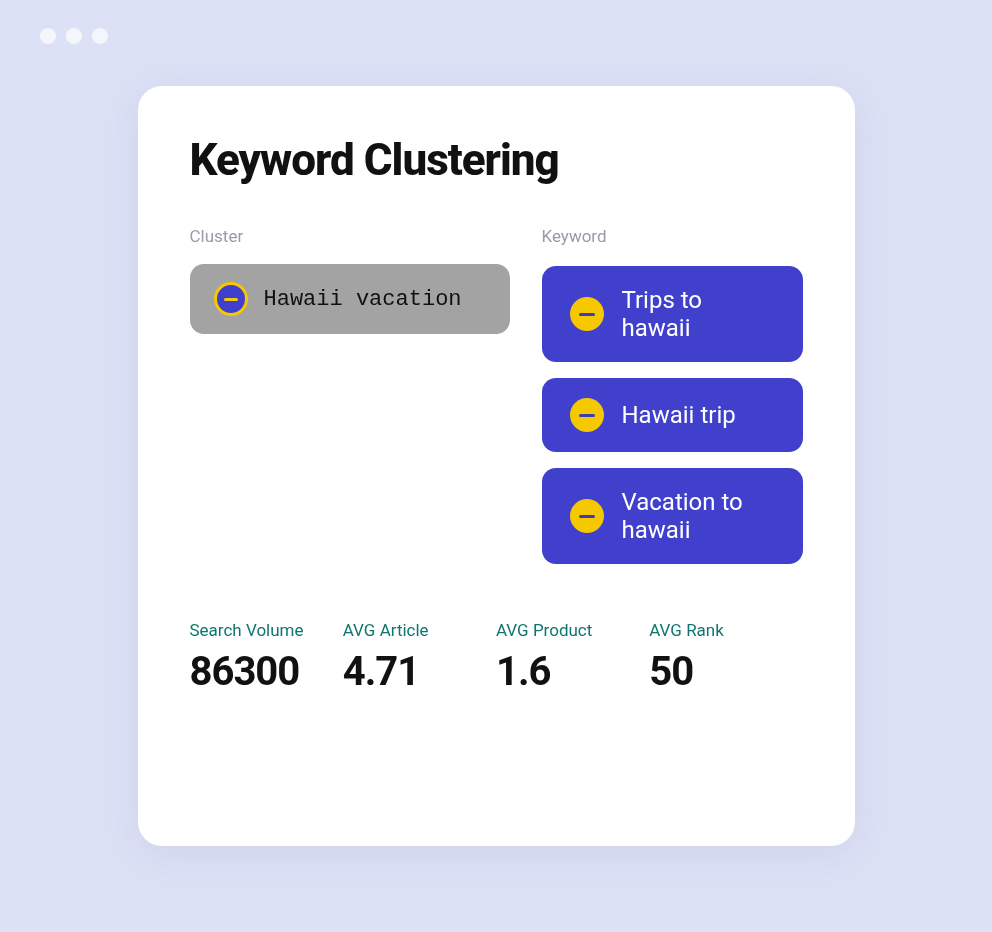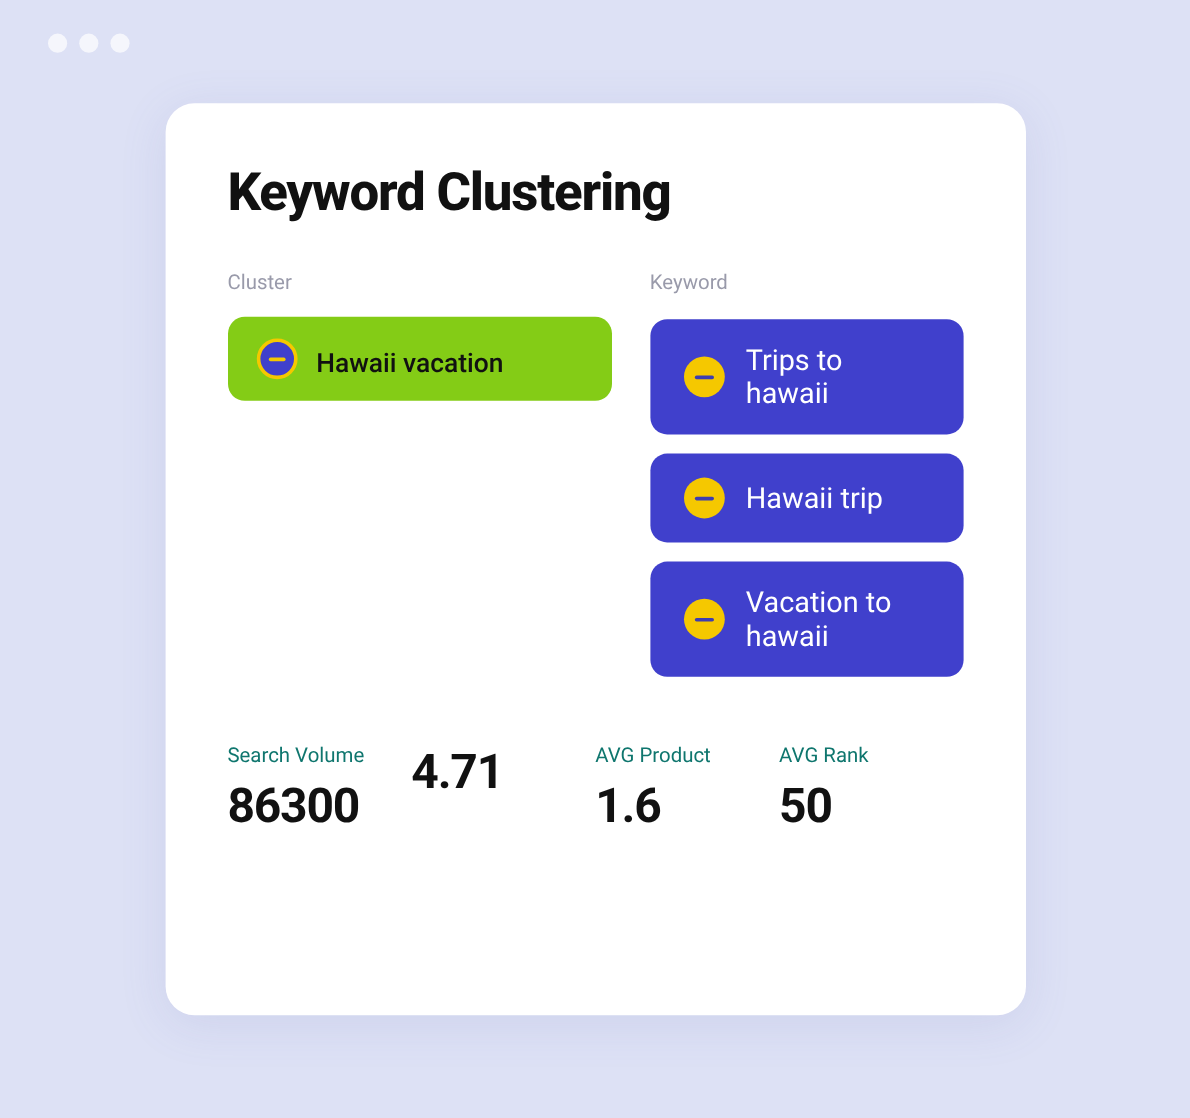--- a/index.html
+++ b/index.html
@@ -76,26 +76,27 @@
     .cluster-column {
       flex: 0 0 320px;
       gap: 14px;
     }
 
     .keyword-column {
       flex: 1;
     }
 
     .cluster-item {
-      background: #84cc16;
+      background: #a3a3a3;
       border-radius: 14px;
       padding: 18px 24px;
       display: flex;
-      align-items: flex-end;
+      align-items: center;
       gap: 16px;
+      font-family: Liberation Mono, monospace;
     }
 
     .cluster-item-label {
       font-size: 22px;
       font-weight: 500;
       color: #111111;
     }
 
     .keyword-item {
       background: #4040cc;
@@ -220,20 +221,21 @@
       </div>
     </div>
   </div>
 
   <div class="stats-row">
     <div class="stat-item">
       <span class="stat-label">Search Volume</span>
       <span class="stat-value">86300</span>
     </div>
     <div class="stat-item">
+      <span class="stat-label">AVG Article</span>
       <span class="stat-value">4.71</span>
     </div>
     <div class="stat-item">
       <span class="stat-label">AVG Product</span>
       <span class="stat-value">1.6</span>
     </div>
     <div class="stat-item">
       <span class="stat-label">AVG Rank</span>
       <span class="stat-value">50</span>
     </div>

